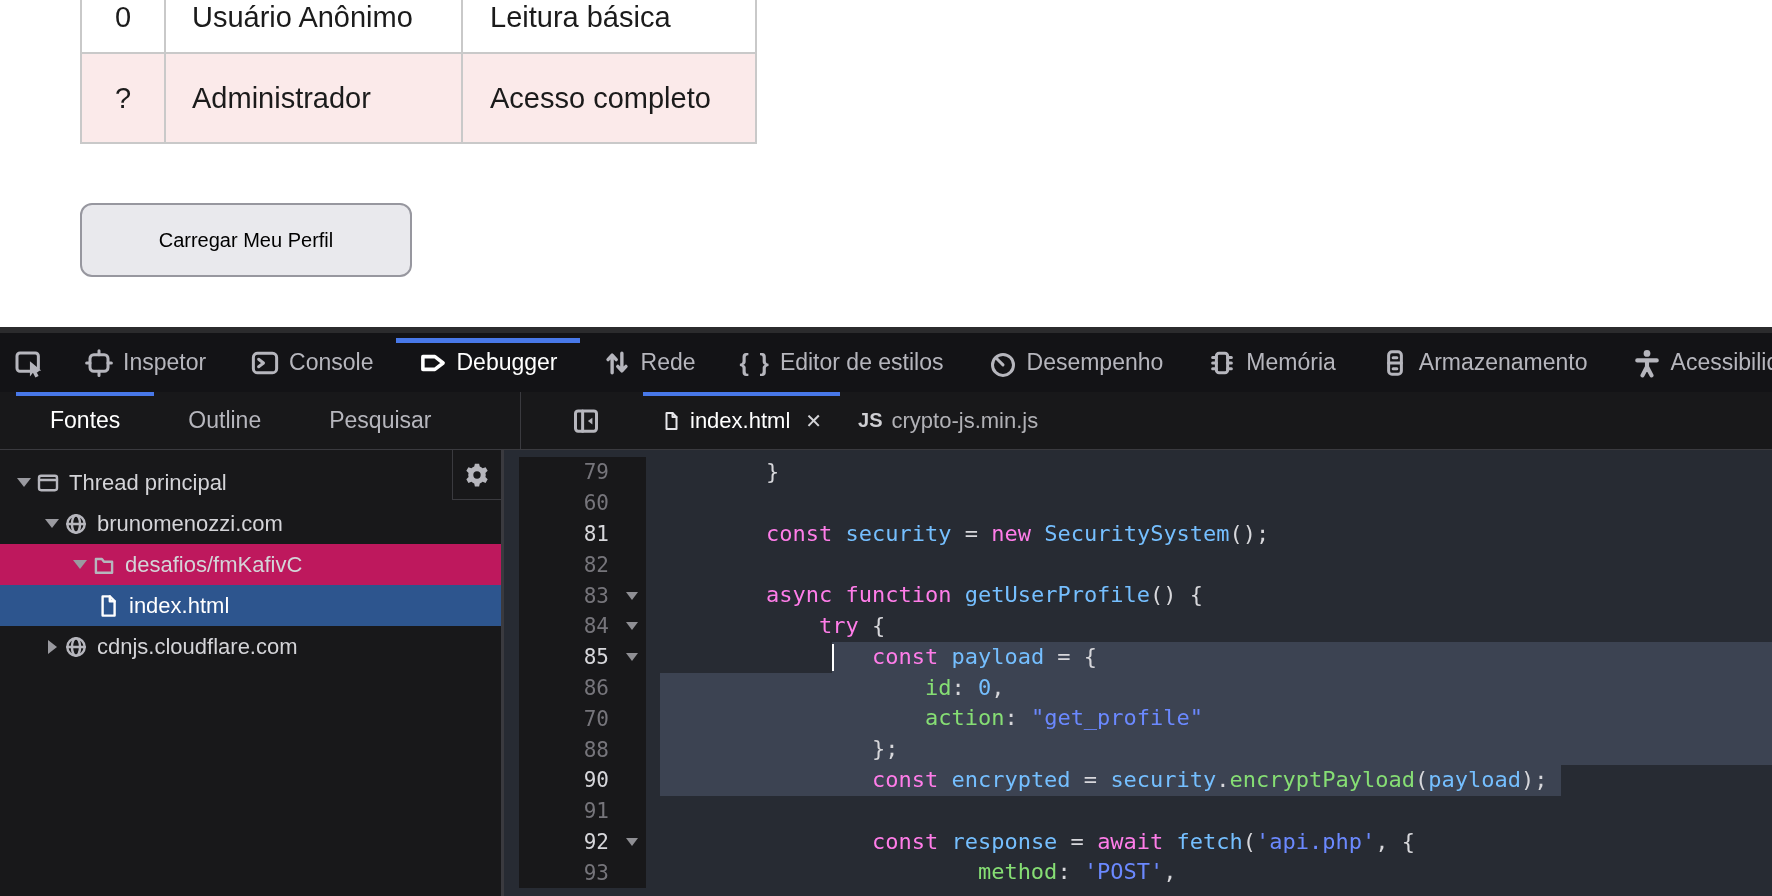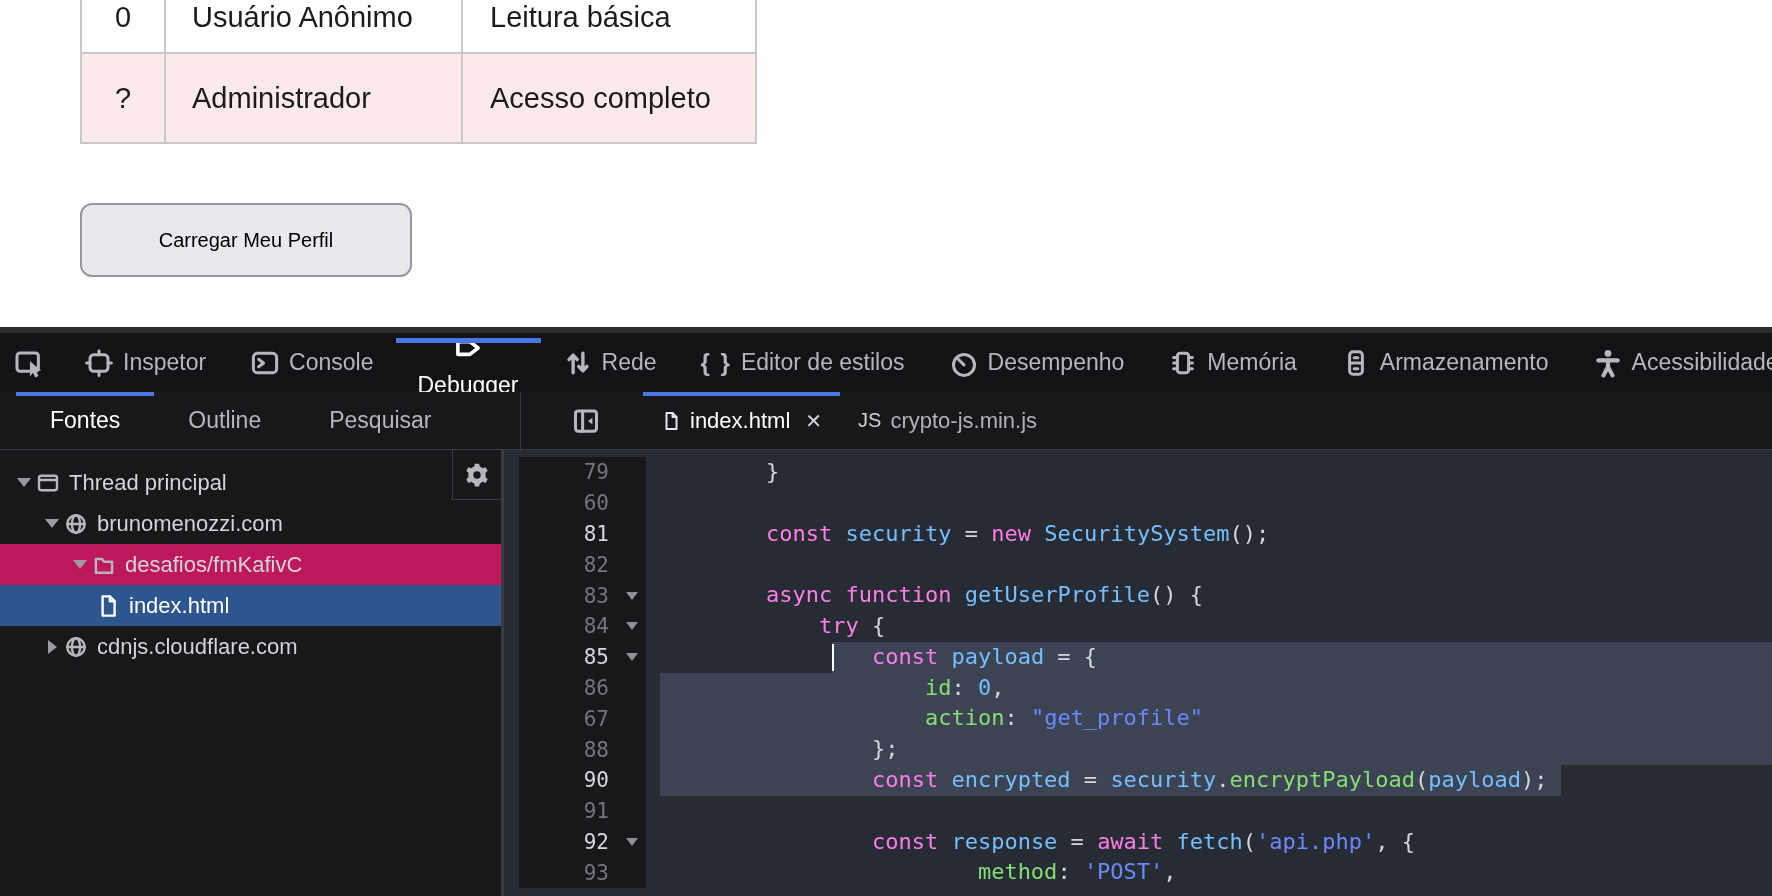--- a/index.html
+++ b/index.html
@@ -26,41 +26,41 @@
   
   .splitter{position:absolute;left:0;top:327px;width:1772px;height:6px;background:#2b2b2d;}
   .devtools{position:absolute;left:0;top:333px;width:1772px;height:563px;background:#18181a;color:#b6b6bd;}
   
   .toolbar{position:absolute;left:0;top:0;width:1772px;height:59px;background:#131316;
     border-bottom:1px solid #050506;display:flex;align-items:stretch;}
   .tb-btn{display:flex;align-items:center;padding:0 10px 0 14px;}
   .tb-sep{width:1px;background:#3a3a3f;margin:14px 4px;}
   .tb-tab{position:relative;display:flex;align-items:center;gap:9px;padding:0 22px;font-size:23px;color:#b6b6bd;white-space:nowrap;}
   .tb-tab .bar{display:none;}
-  .tb-tab.active{color:#ffffff;flex-direction:column;}
+  .tb-tab.active{color:#ffffff;}
   .tb-tab.active .bar{display:block;position:absolute;left:0;top:5px;height:5px;width:100%;background:#4878e8;}
   .icon30{width:30px;height:30px;flex:0 0 auto;}
   .stroke{fill:none;stroke:#b6b6bd;stroke-width:1.6;stroke-linecap:round;stroke-linejoin:round;}
   .tb-tab.active .stroke{stroke:#ffffff;}
   .fillg{fill:#b6b6bd;}
   .brace{font-size:24px;color:#b6b6bd;font-weight:bold;letter-spacing:2px;}
   
   .row2{position:absolute;left:0;top:59px;width:1772px;height:57px;background:#18181a;
     border-bottom:1px solid #3a3a3f;display:flex;}
   .srcTabs{width:504px;flex:0 0 auto;border-right:1px solid #3a3a3f;display:flex;align-items:stretch;padding-left:16px;}
   .srcTab{position:relative;display:flex;align-items:center;padding:0 34px;font-size:23px;color:#b6b6bd;}
   .srcTab.active{color:#fff;}
   .srcTab.active::before{content:"";position:absolute;left:0;top:0;height:4px;width:100%;background:#4878e8;}
   .fileTabs{flex:1;display:flex;align-items:stretch;}
   .collapseBtn{display:flex;align-items:center;margin-left:50px;}
   .fileTab{position:relative;display:flex;align-items:center;gap:9px;padding:0 18px;font-size:22px;color:#b6b6bd;white-space:nowrap;}
   .fileTab.active{color:#fff;}
   .fileTab.active::before{content:"";position:absolute;left:0;top:0;height:4px;width:100%;background:#4878e8;}
   .fileTab .close{font-size:20px;color:#d4d4d8;margin-left:6px;}
-  .js-badge{font-weight:normal;font-size:20px;color:#cfcfd3;}
+  .js-badge{font-weight:bold;font-size:20px;color:#cfcfd3;}
   .fileTab.inactive .lbl{color:#b1b1b6;}
   
   .content{position:absolute;left:0;top:117px;width:1772px;height:446px;display:flex;justify-content:space-between;}
   .tree{width:501px;flex:0 0 auto;background:#18181a;border-right:3px solid #3a3a3f;position:relative;padding-top:12px;box-sizing:content-box;}
   .gearBox{position:absolute;top:0;right:0;width:48px;height:49px;border-left:1px solid #3a3a3f;border-bottom:1px solid #3a3a3f;display:flex;align-items:center;justify-content:center;background:#18181a;}
   .trow{height:41px;display:flex;align-items:center;font-size:22px;color:#d4d4d8;white-space:nowrap;}
   .trow.hover{background:#be185d;}
   .trow.selected{background:#2d558e;color:#fff;}
   .trow.selected .stroke{stroke:#fff;}
   .exp{width:24px;display:flex;align-items:center;justify-content:center;flex:0 0 auto;}
@@ -336,21 +336,21 @@
             <div class="code-text"><div class="sel" style="left: calc(13ch + 14px); right: 0px;"></div><div class="caret" style="left: calc(13ch + 14px);"></div><span class="txt"><span class="tok-pln">                </span><span class="tok-kw">const</span><span class="tok-pln"> </span><span class="tok-var">payload</span><span class="tok-pln"> = {</span></span></div>
           </div>
           <div class="code-row">
             <div class="gutter">
               <span class="lnum">86</span>
             </div>
             <div class="code-text"><div class="sel" style="left: calc(0ch + 14px); right: 0px;"></div><span class="txt"><span class="tok-pln">                    </span><span class="tok-prop">id</span><span class="tok-pln">: </span><span class="tok-num">0</span><span class="tok-pln">,</span></span></div>
           </div>
           <div class="code-row">
             <div class="gutter">
-              <span class="lnum">67</span>
+              <span class="lnum">70</span>
             </div>
             <div class="code-text"><div class="sel" style="left: calc(0ch + 14px); right: 0px;"></div><span class="txt"><span class="tok-pln">                    </span><span class="tok-prop">action</span><span class="tok-pln">: </span><span class="tok-str">"get_profile"</span></span></div>
           </div>
           <div class="code-row">
             <div class="gutter">
               <span class="lnum">88</span>
             </div>
             <div class="code-text"><div class="sel" style="left: calc(0ch + 14px); right: 0px;"></div><span class="txt"><span class="tok-pln">                </span><span class="tok-pln">};</span></span></div>
           </div>
           <div class="code-row">

